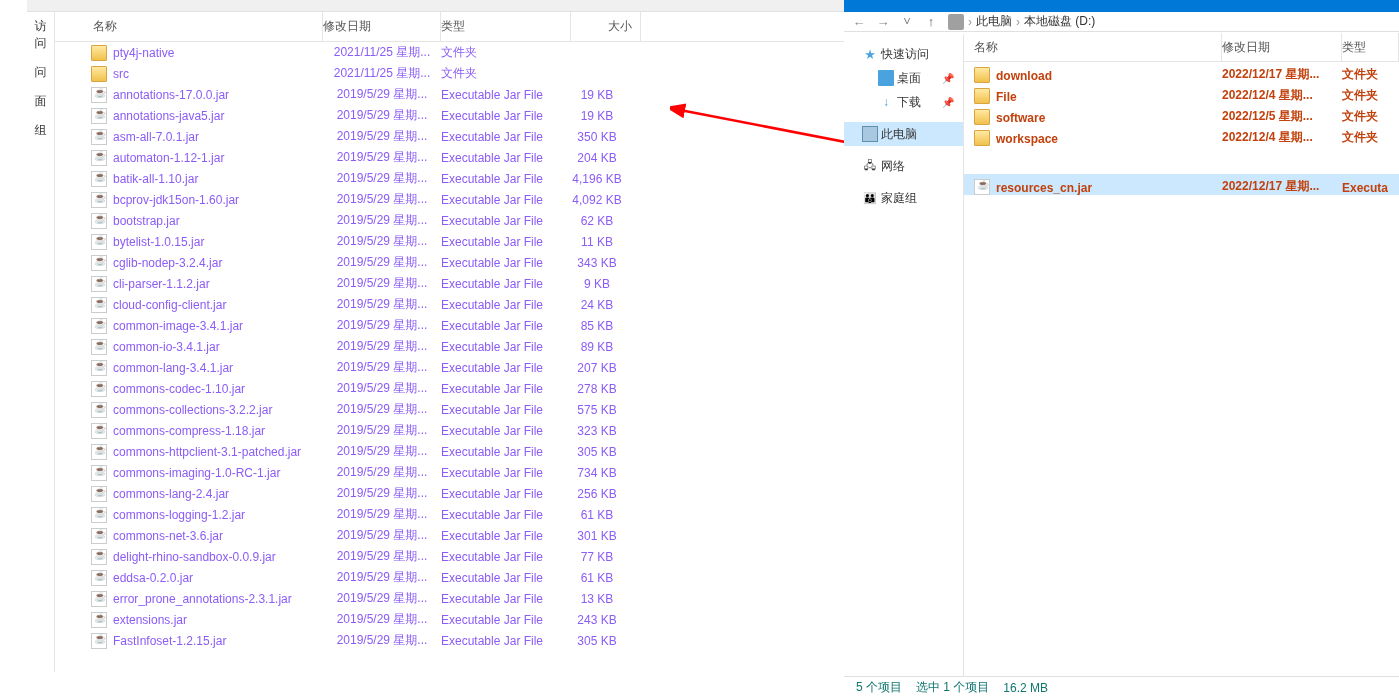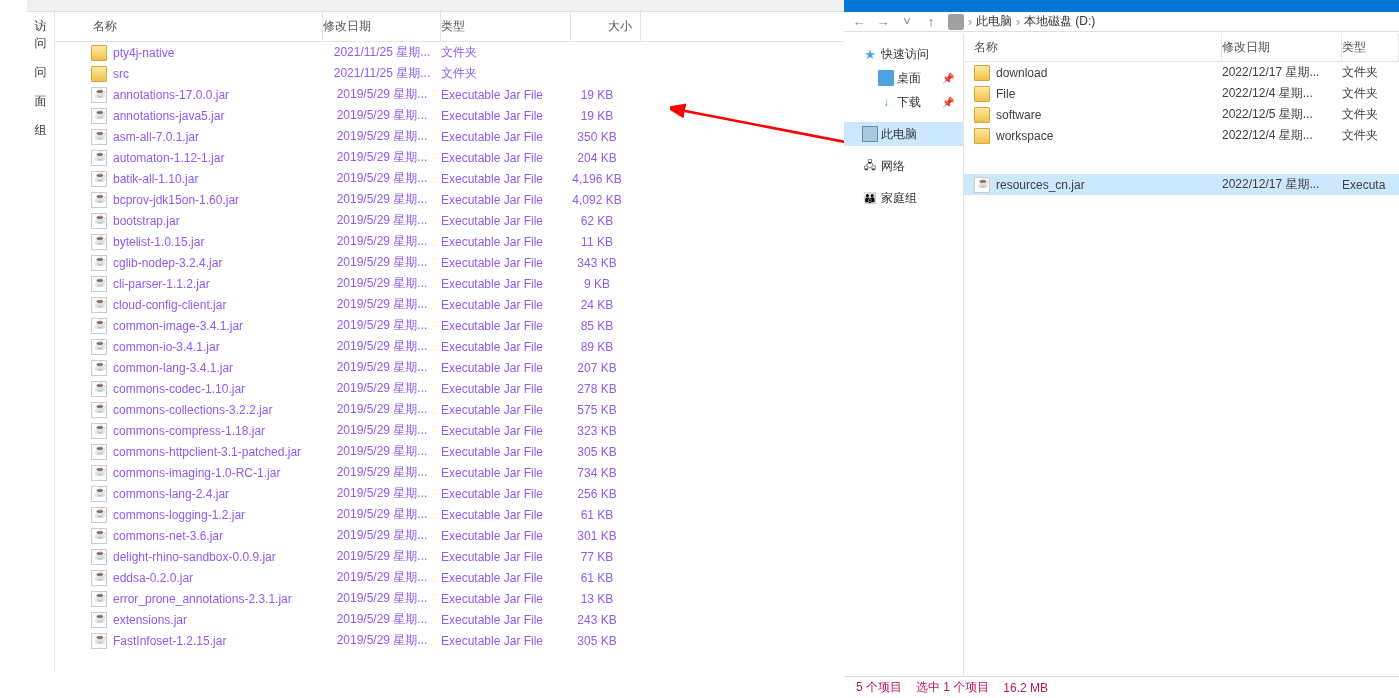--- a/index.html
+++ b/index.html
@@ -57,28 +57,28 @@
 .net-ic::before { content: "🖧"; font-size: 11px; }
 .home-ic::before { content: "👪"; font-size: 11px; }
 
 .right-area { position: absolute; left: 120px; top: 34px; right: 0; bottom: 22px; }
 .right-header { display: flex; height: 28px; border-bottom: 1px solid #e5e5e5; align-items: center; color: #555; }
 .right-header .rh-name { width: 258px; padding-left: 10px; }
 .right-header .rh-date { width: 120px; }
 .right-header .rh-type { flex: 1; }
 .right-header span { border-right: 1px solid #e5e5e5; padding: 6px 0; }
 
-.rrow { display: flex; height: 21px; align-items: center; color: #404040; }
+.rrow { display: flex; height: 21px; align-items: flex-end; color: #c2410c; font-weight: bold; }
 .rrow.sel { background: #cce8ff; margin-top: 28px; }
 .rrow .ic { width: 16px; height: 16px; margin-left: 10px; margin-right: 6px; flex-shrink: 0; }
 .rrow .nm { width: 226px; white-space: nowrap; overflow: hidden; }
 .rrow .dt { width: 120px; white-space: nowrap; overflow: hidden; }
 .rrow .tp { flex: 1; white-space: nowrap; overflow: hidden; }
 
-.right-status { position: absolute; left: 0; right: 0; bottom: 0; height: 22px; border-top: 1px solid #e0e0e0; display: flex; align-items: center; padding-left: 12px; gap: 14px; color: #be185d; }
+.right-status { position: absolute; left: 0; right: 0; bottom: 0; height: 22px; border-top: 1px solid #e0e0e0; display: flex; align-items: center; padding-left: 12px; gap: 14px; color: #0f766e; }
 </style>
 </head>
 <body>
 
 <div class="window-left">
   <div class="left-toolbar"></div>
   <div class="left-sidebar">
     <div>访问</div>
     <div>问</div>
     <div>面</div>

